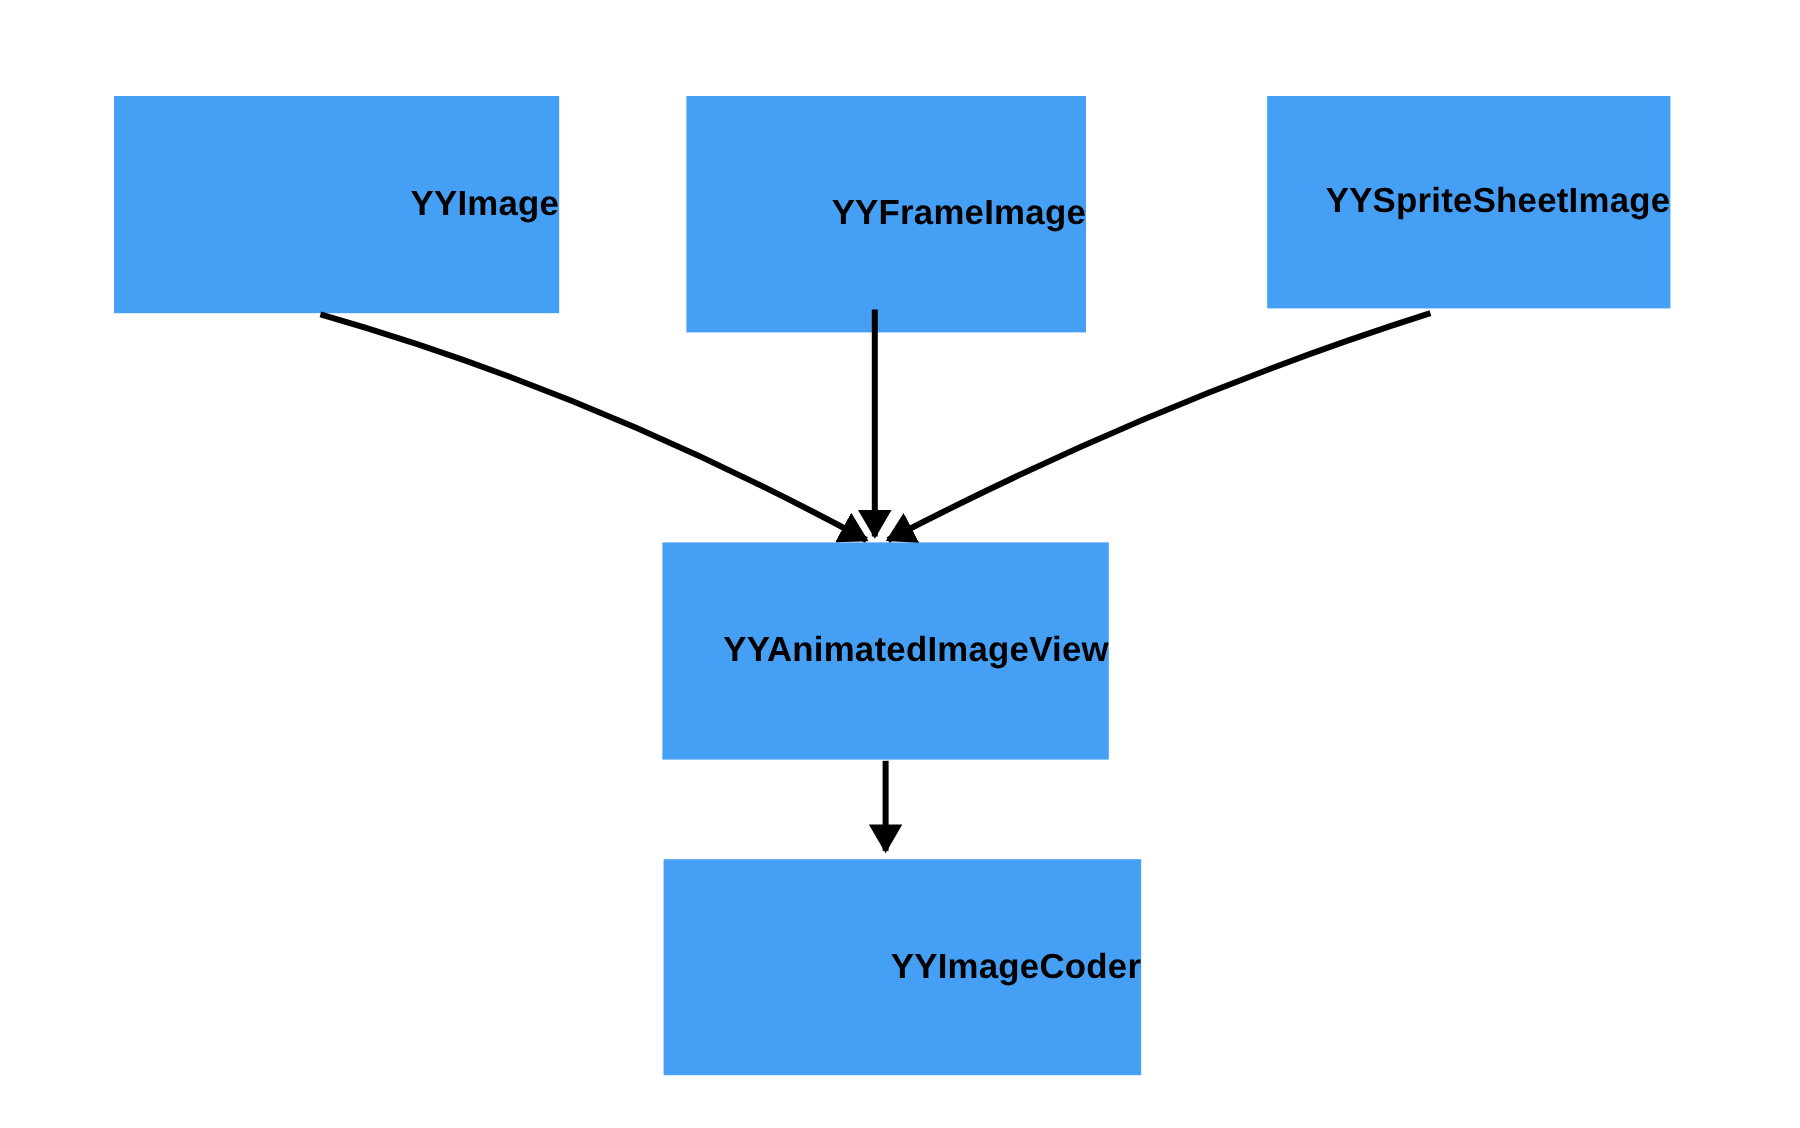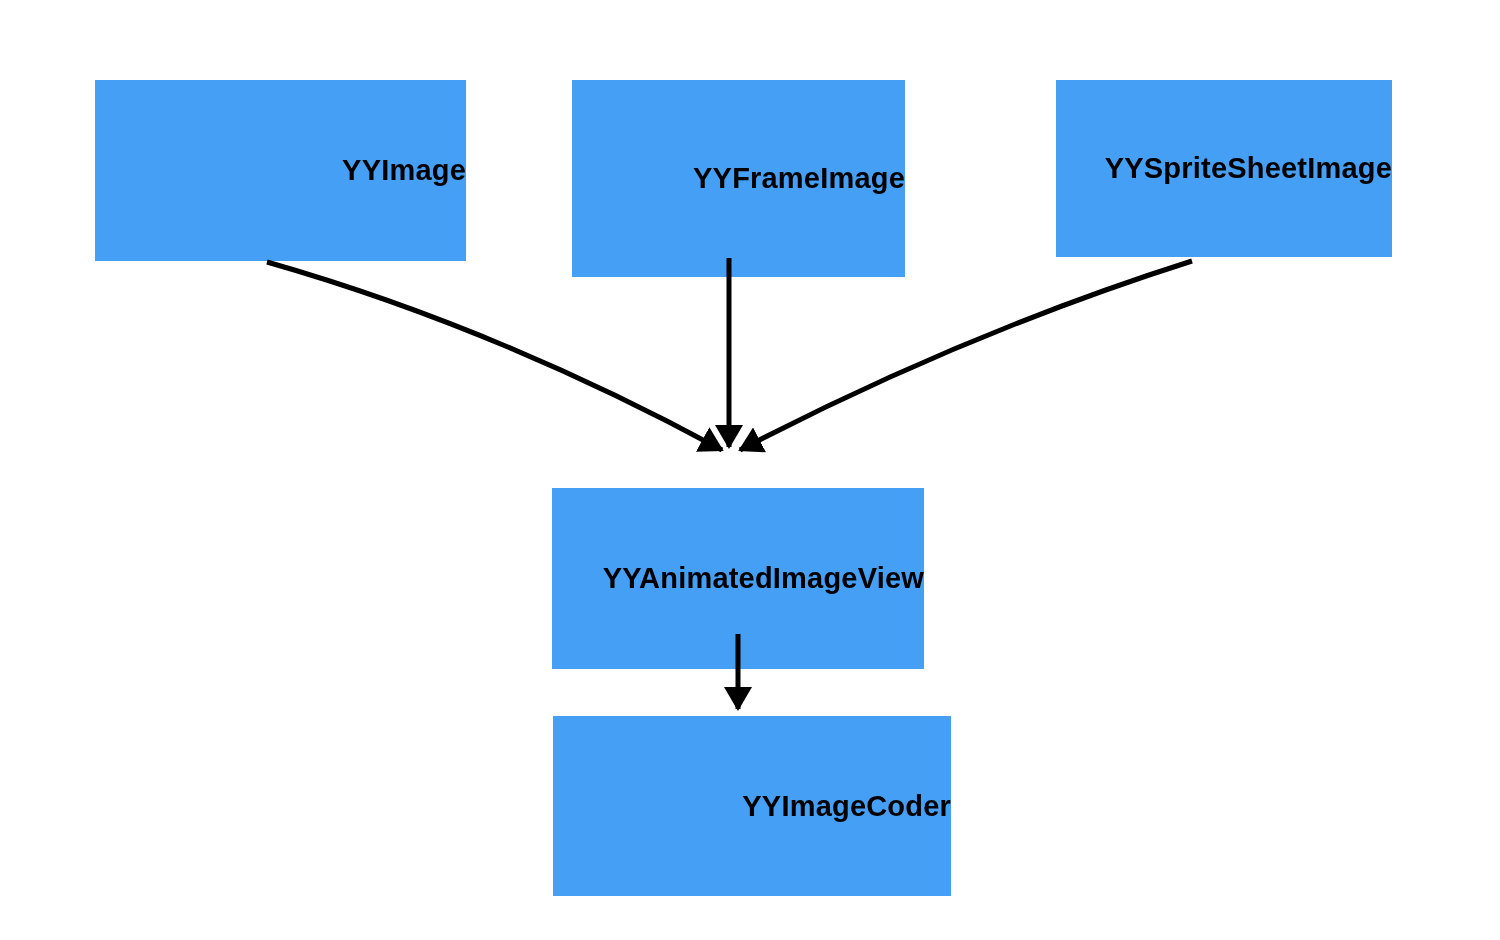--- a/index.html
+++ b/index.html
@@ -28,21 +28,21 @@
     align-items: center;
     justify-content: flex-end;
     font-weight: bold;
     font-size: 29px;
     letter-spacing: 0.2px;
     text-align: center;
   }
   #node-yyimage            { left: 95px;  top: 80px;  width: 371px; height: 181px; }
   #node-yyframeimage       { left: 572px; top: 80px;  width: 333px; height: 197px; }
   #node-yyspritesheetimage { left: 1012px;top: 80px;  width: 336px; height: 177px; margin-left: 44px; }
-  #node-yyanimatedimageview{ left: 552px; top: 452px; width: 372px; height: 181px; margin-top: 36px; }
+  #node-yyanimatedimageview{ left: 552px; top: 452px; width: 372px; height: 181px; }
   #node-yyimagecoder       { left: 553px; top: 716px; width: 398px; height: 180px; }
   svg.edges {
     position: absolute;
     left: 0; top: 0;
     width: 1500px; height: 940px;
     pointer-events: none;
   }
   svg.edges path.edge {
     stroke: var(--arrow);
     stroke-width: 5;

